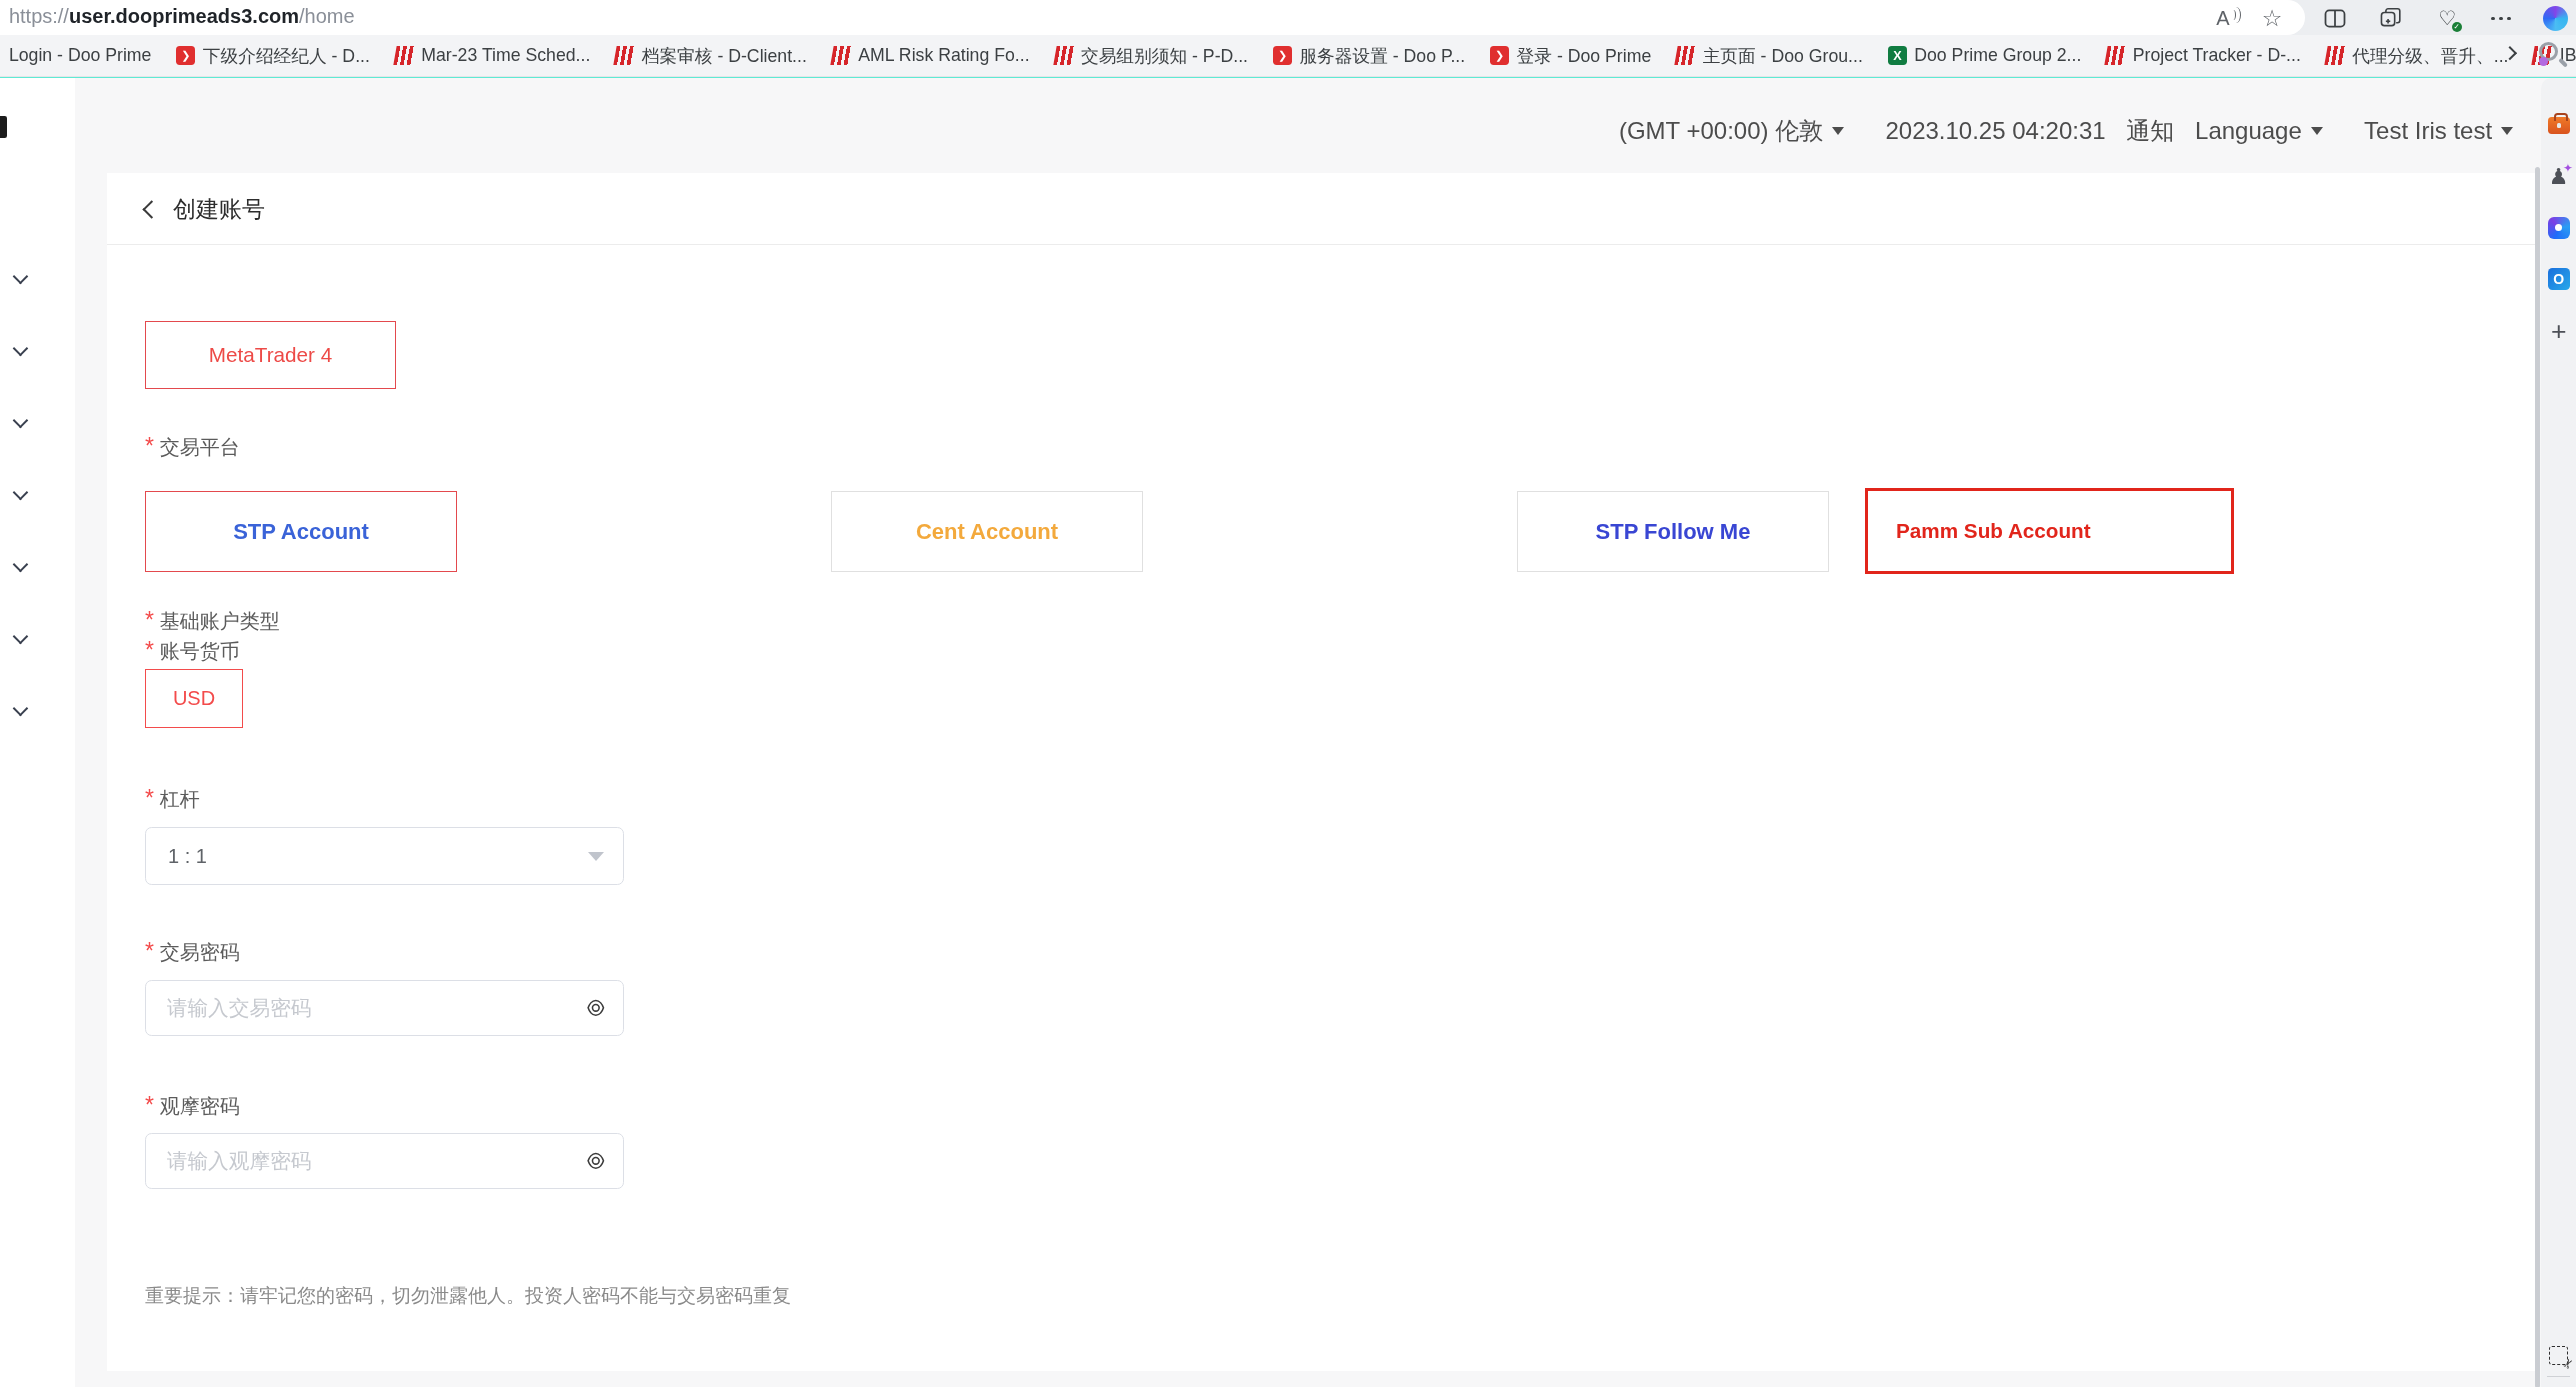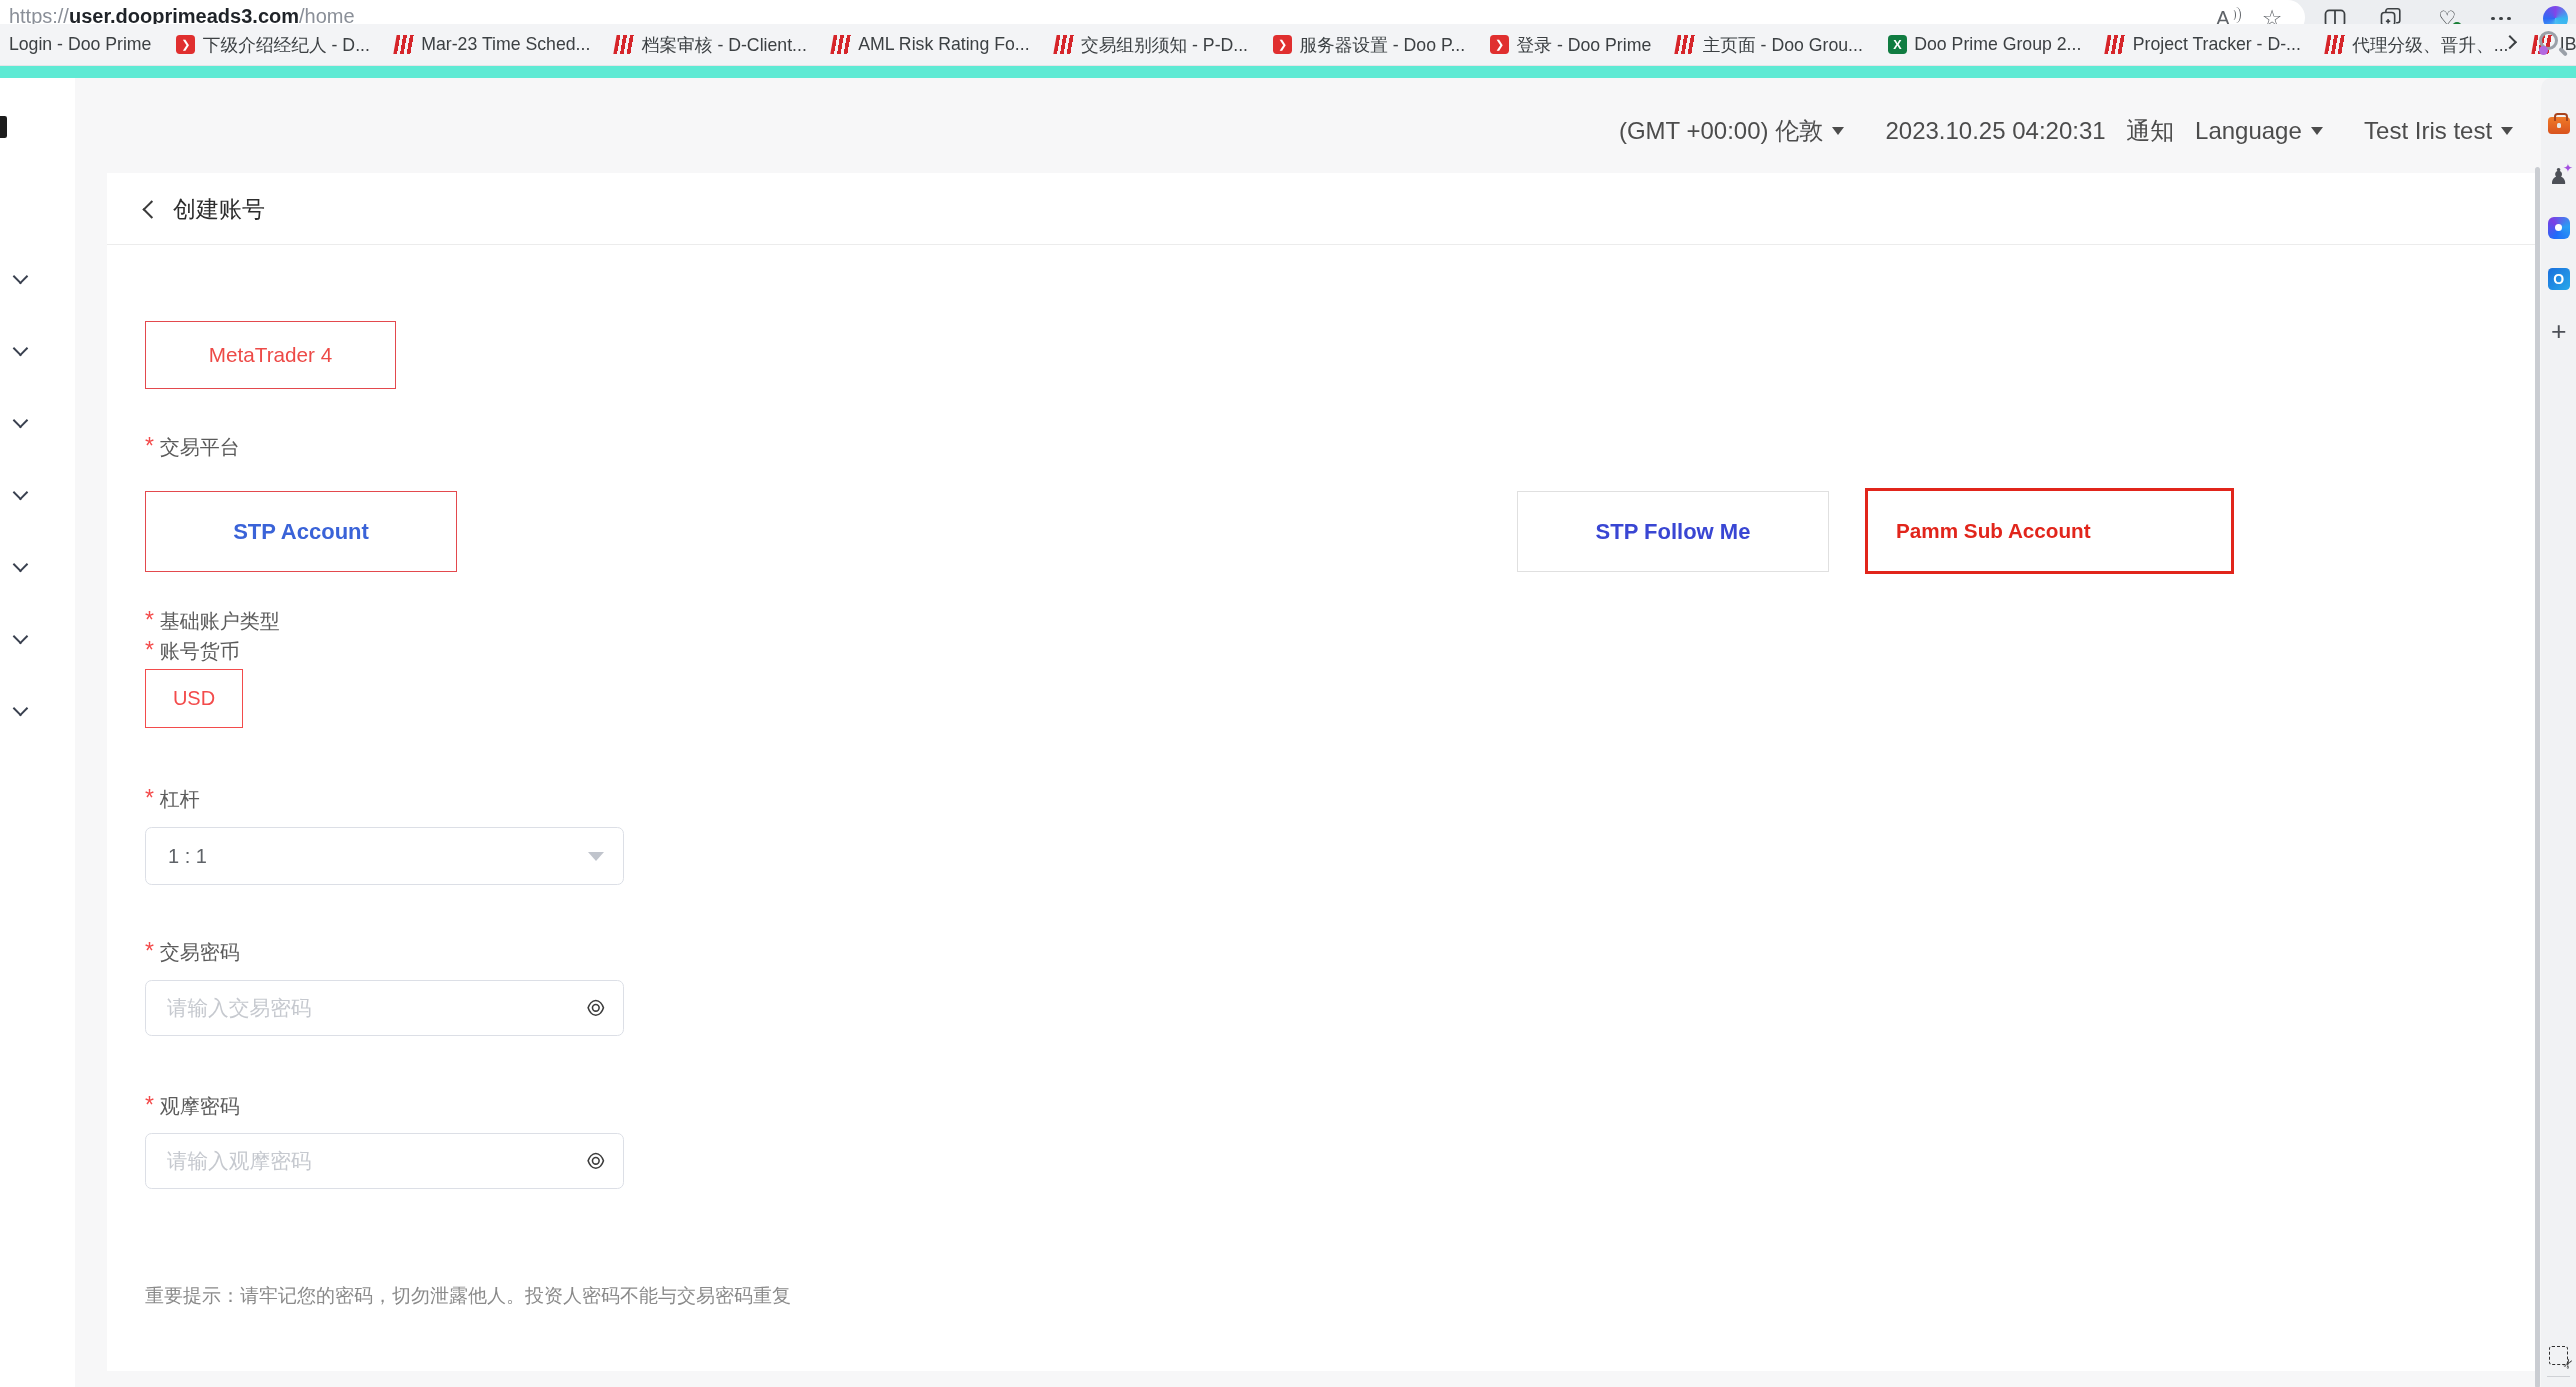--- a/index.html
+++ b/index.html
@@ -17,21 +17,21 @@
   .ra i.a1{width:5.9px;height:10.3px;right:-5.9px;top:3px;}
   .ra i.a2{width:10.3px;height:16.3px;right:-11px;top:0px;}
   .star{font-size:23px;}
   .dots3{display:flex;gap:4.4px;}
   .dots3 b{width:3.7px;height:3.7px;border-radius:50%;background:#3c4043;}
   .copilot{width:25px;height:25px;border-radius:50%;background:conic-gradient(from 180deg,#4bbdf3,#2f6af4,#8345e8,#36b5f0,#4bbdf3);}
   .ess{position:relative;font-size:20px;color:#3c4043;}
   .ess u{position:absolute;right:-5.9px;bottom:-1.5px;width:10.3px;height:10.3px;border-radius:50%;background:#1a7f37;color:#fff;font-size:7.4px;line-height:10.3px;text-align:center;text-decoration:none;font-style:normal;}
 
   
-  .bm-row{position:absolute;left:0;top:24px;width:2576px;height:42px;background:#f3f4f6;border-bottom:0.7px solid #e4e5e8;display:flex;align-items:center;padding-left:8.9px;gap:25px;}
+  .bm-row{position:absolute;left:0;top:35px;width:2576px;height:42px;background:#f3f4f6;border-bottom:0.7px solid #e4e5e8;display:flex;align-items:center;padding-left:8.9px;gap:25px;}
   .bm{display:flex;align-items:center;gap:7.4px;white-space:nowrap;cursor:pointer;}
   .bm-label{font-size:17.7px;color:#3c4043;}
   .fav{width:19px;height:19px;display:inline-block;flex:0 0 auto;}
   .fav.doo{transform:skewX(-10deg);background:
     linear-gradient(90deg,#d6252a 0 3.7px,transparent 3.7px 6.6px,#d6252a 6.6px 10.3px,transparent 10.3px 13.3px,#d6252a 13.3px 17px,transparent 17px);}
   .fav.pdf{background:#e02f2f;border-radius:3.7px;position:relative;}
   .fav.pdf::after{content:"❯";position:absolute;left:0;top:0;width:100%;height:100%;display:flex;align-items:center;justify-content:center;color:#fff;font-size:11px;}
   .fav.excel{background:#107c41;border-radius:3.7px;position:relative;}
   .fav.excel::after{content:"X";position:absolute;left:0;top:0;width:100%;height:100%;display:flex;align-items:center;justify-content:center;color:#fff;font-size:12.6px;font-weight:700;}
   .bm-more{position:absolute;right:61px;top:13.3px;width:10.3px;height:10.3px;border-right:2.2px solid #3c4043;border-bottom:2.2px solid #3c4043;transform:rotate(-45deg);cursor:pointer;}
@@ -247,20 +247,23 @@
 
       <div class="fld-label" style="top:260px;"><span class="star">*</span><span>交易平台</span></div>
       <div class="opt-btn mt sel" style="left:38px;">
           <span>MetaTrader 4</span>
         </div>
 
       <div class="fld-label" style="top:434px;"><span class="star">*</span><span>基础账户类型</span></div>
       <div class="opt-btn acct sel" style="left:38px;">
           <span style="color: rgb(58, 99, 216);">STP Account</span>
         </div>
+      <div class="opt-btn acct" style="left:724px;">
+          <span style="color: rgb(243, 169, 60);">Cent Account</span>
+        </div>
       <div class="opt-btn acct" style="left:1410px;">
           <span style="color: rgb(57, 70, 211);">STP Follow Me</span>
         </div>
       <div class="opt-btn acct hl" style="left:1758px;">
           <span style="color: rgb(225, 37, 27);">Pamm Sub Account</span>
         </div>
 
       <div class="fld-label" style="top:464px;"><span class="star">*</span><span>账号货币</span></div>
       <div class="opt-btn usd">
           <span>USD</span>

